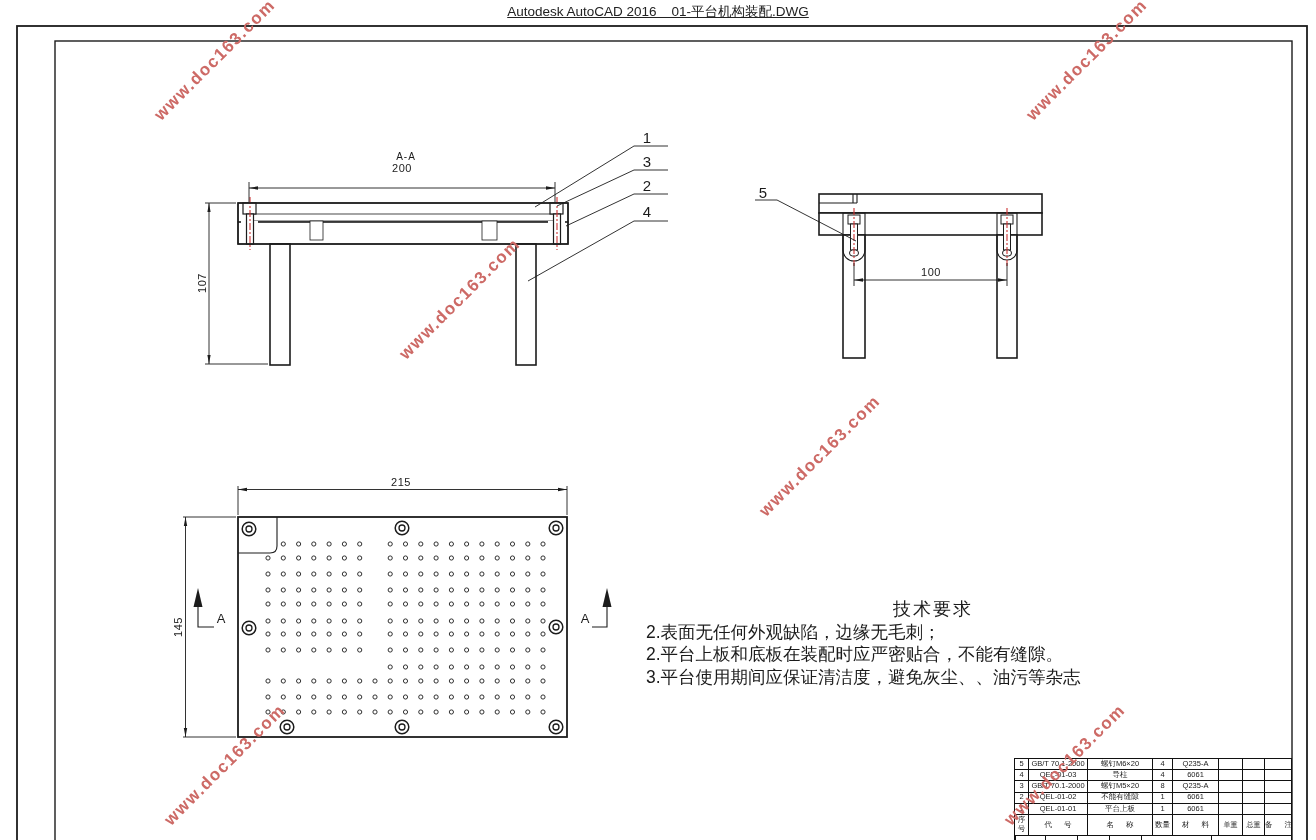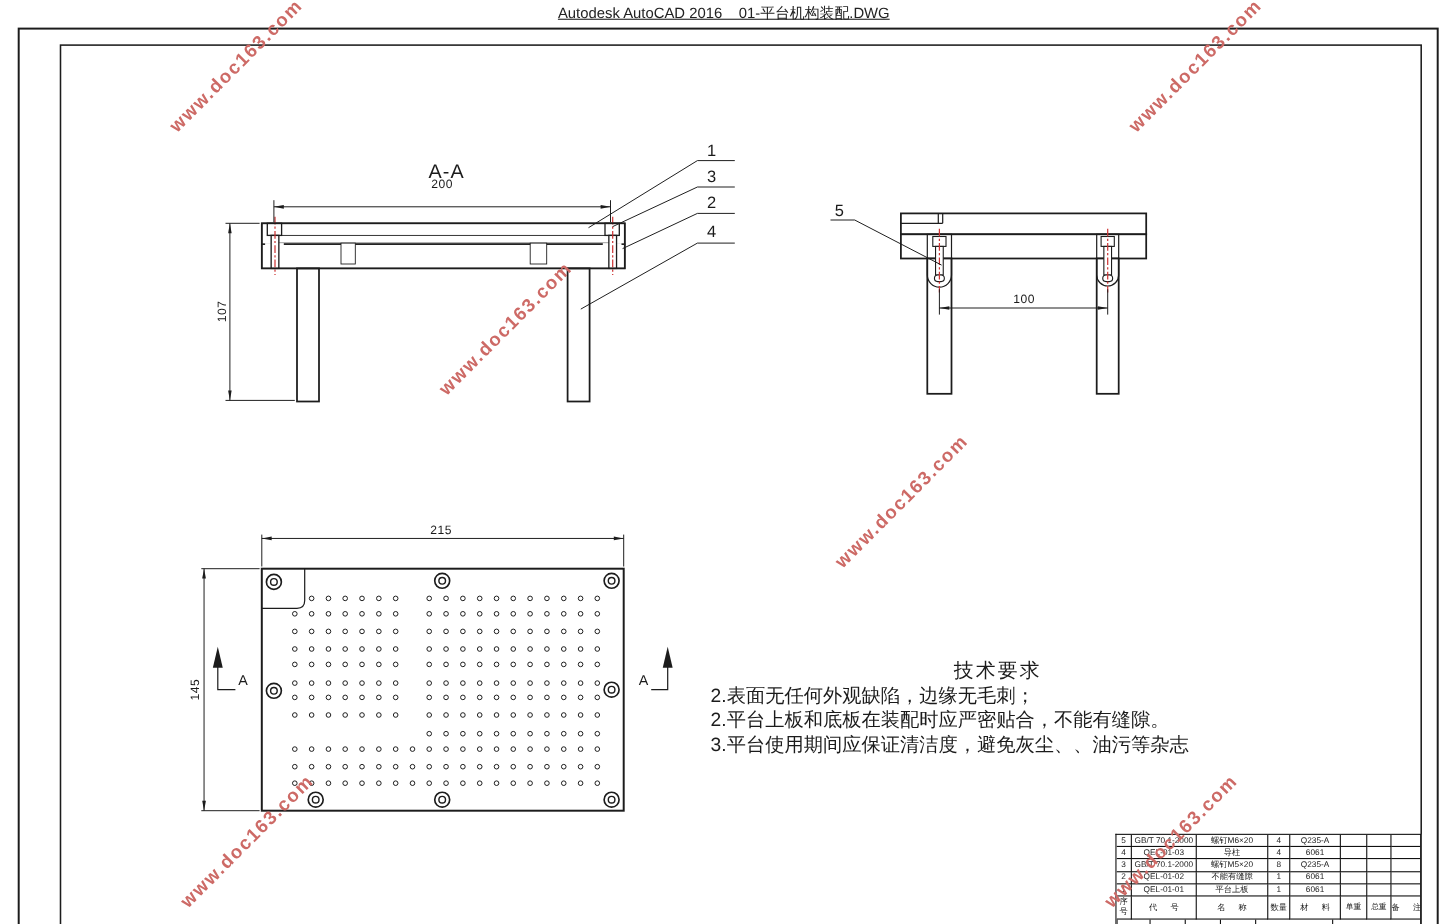--- a/index.html
+++ b/index.html
@@ -17,21 +17,21 @@
   svg{position:absolute;left:0;top:0}
   .ln{stroke:#1c1c1c;fill:none}
   .thick{stroke-width:1.6}
   .mid{stroke-width:1.1}
   .thin{stroke-width:0.9}
   .wht{fill:#fff;stroke:#1c1c1c}
   .arr{fill:#1c1c1c;stroke:none}
   .centerline{stroke:var(--cl,#cc3333);stroke-width:1.1;fill:none;stroke-dasharray:7 2 2 2}
   .small-hole{fill:#fff;stroke:#1c1c1c;stroke-width:0.9}
   .dim-text{font-size:11px;letter-spacing:0.5px}
-  .view-title{font-size:18px;letter-spacing:1px}
+  .view-title{font-size:10px;letter-spacing:1px}
   .balloon{font-size:15px}
   .sec-letter{font-size:13px}
   .tech-title{position:absolute;font-size:18px;letter-spacing:2px}
   .tech-line{position:absolute;font-size:17.5px;white-space:nowrap}
   .watermark{
     position:absolute;font-weight:bold;font-size:17px;letter-spacing:1.5px;
     color:var(--wm,#cd6a66);transform:translate(-50%,-50%) rotate(-45deg);
     white-space:nowrap;pointer-events:none;
   }
   
@@ -443,21 +443,21 @@
 <div class="ctr balloon" style="left:647px;top:211px">4</div>
 
 <div class="ctr balloon" style="left:763px;top:192px">5</div>
 <div class="ctr dim-text" style="left:931px;top:272px">100</div>
 
 <div class="ctr dim-text" style="left:401px;top:482px">215</div>
 <div class="rot dim-text" style="left:178px;top:627px">145</div>
 <div class="ctr sec-letter" style="left:221px;top:618px">A</div>
 <div class="ctr sec-letter" style="left:585px;top:618px">A</div>
 
-<div class="tech-title" style="left:867px;top:597px">技术要求</div>
+<div class="tech-title" style="left:893px;top:597px">技术要求</div>
 <div class="tech-line" style="left:646px;top:620px">2.表面无任何外观缺陷，边缘无毛刺；</div>
 <div class="tech-line" style="left:646px;top:642px">2.平台上板和底板在装配时应严密贴合，不能有缝隙。</div>
 <div class="tech-line" style="left:646px;top:665px">3.平台使用期间应保证清洁度，避免灰尘、、油污等杂志</div>
 
 <div id="parts-table">
     <div class="pt-row" style="height: 11.2px;">
       <div class="pt-cell" style="width: 14px;">5</div>
       <div class="pt-cell" style="width: 59px;">GB/T 70.1-2000</div>
       <div class="pt-cell" style="width: 65px;">螺钉M6×20</div>
       <div class="pt-cell" style="width: 20px;">4</div>

